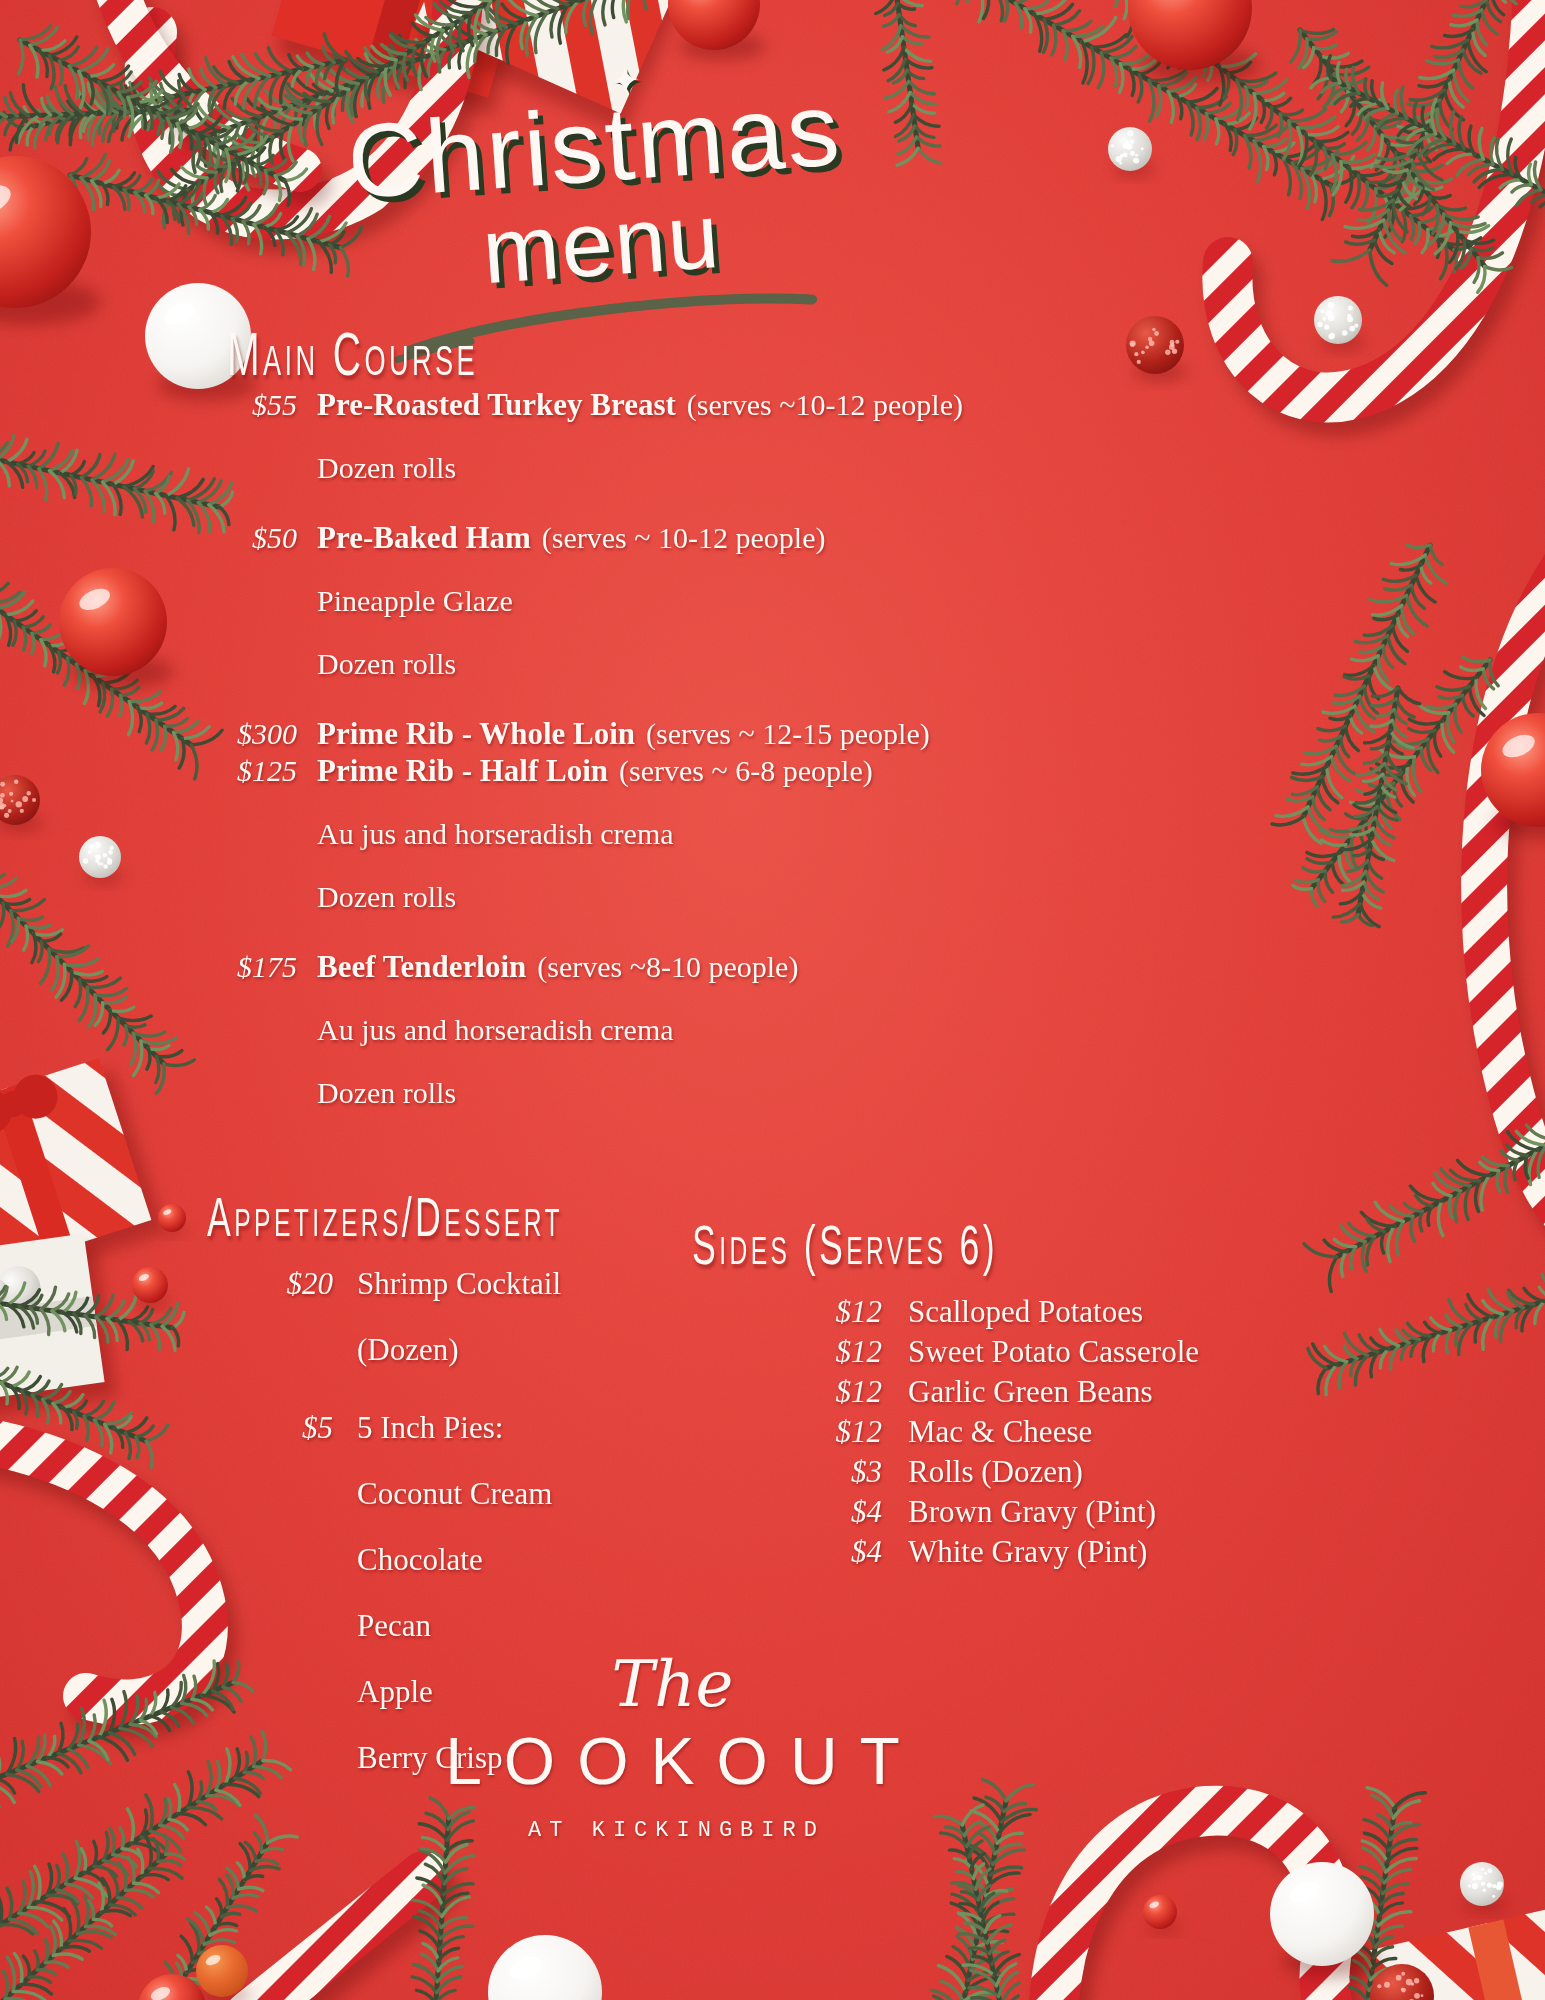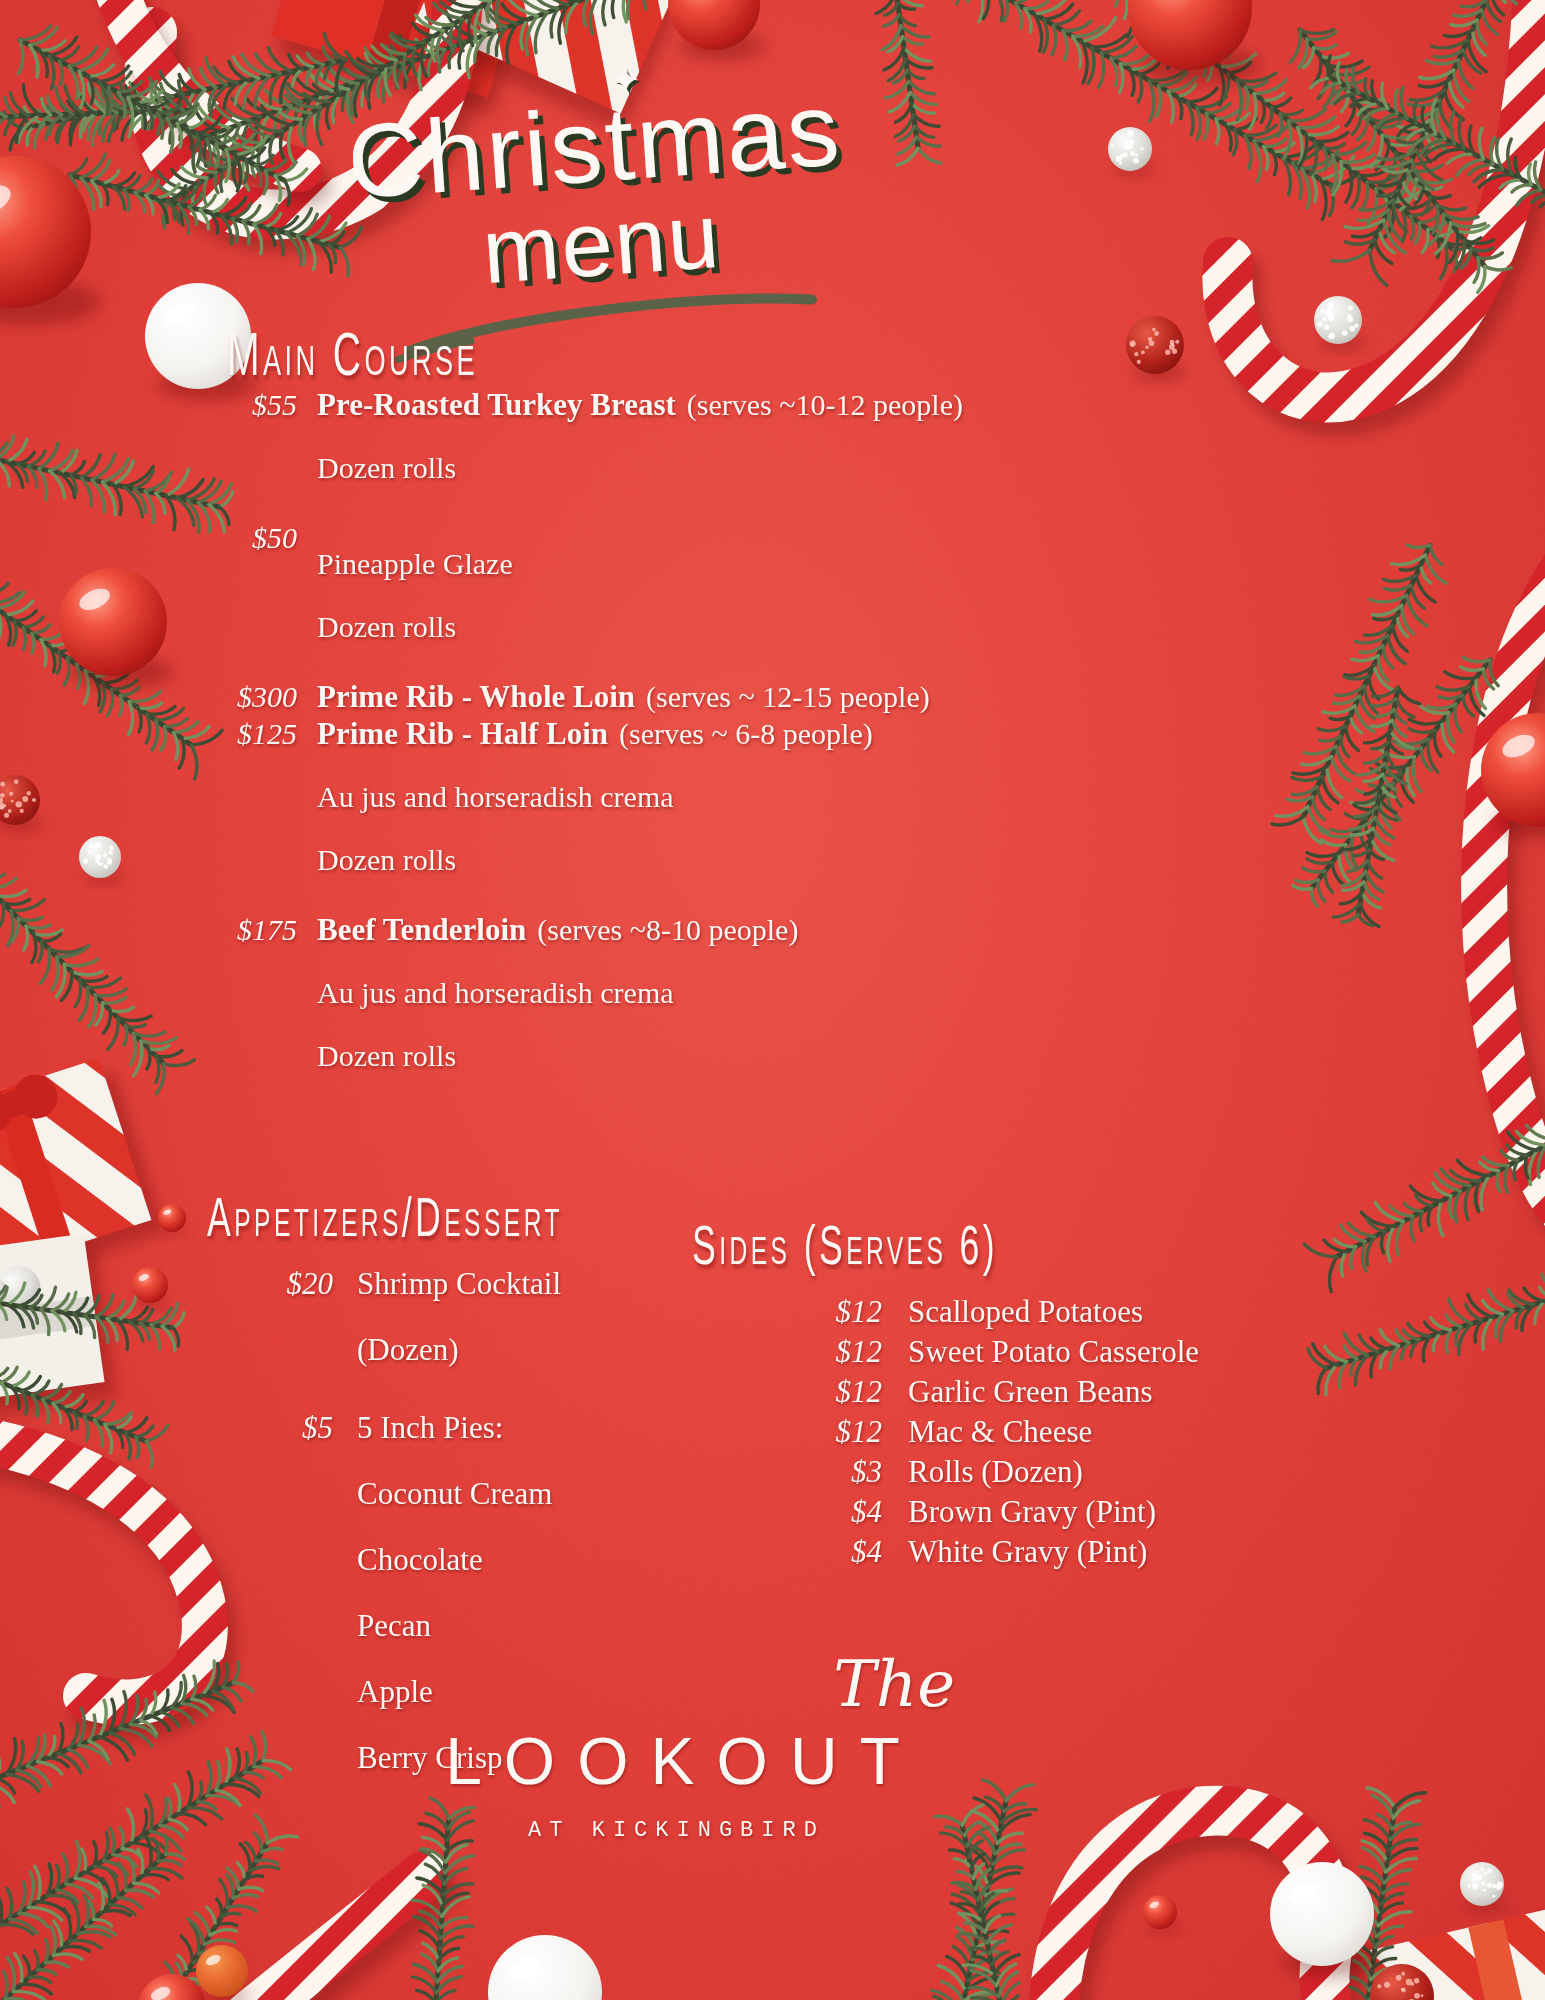--- a/index.html
+++ b/index.html
@@ -51,21 +51,21 @@
   .apps .row{margin-bottom:38px;}
   .apps .row:last-child{margin-bottom:0;}
 
   .sides .price{width:262px;margin-right:26px;font-size:31px;line-height:40px;}
   .sides .line{font-size:31px;line-height:40px;}
   .sides .row{margin-bottom:0;}
 
   
   .brand{position:absolute;left:390px;top:1652px;width:565px;text-align:center;
     text-shadow:1px 2px 3px rgba(110,12,12,.45);}
-  .brand-the{font-family:"DejaVu Serif",serif;font-style:italic;font-size:64px;line-height:1;text-align:right;}
+  .brand-the{font-family:"DejaVu Serif",serif;font-style:italic;font-size:64px;line-height:1;}
   .brand-name{font-family:"Liberation Sans",sans-serif;font-size:66px;letter-spacing:22px;text-indent:22px;margin-top:12px;line-height:1;white-space:nowrap;}
   .brand-tag{font-family:Liberation Mono, monospace;font-size:22px;letter-spacing:8px;text-indent:8px;margin-top:26px;line-height:1;white-space:nowrap;}
 </style>
 </head>
 <body>
 
 <div class="canvas" style="--bg-red: #e23b35; --shadow-green: #2a3a22; --swoosh-green: #5a6247;">
   <svg id="decor" width="1545" height="2000" viewBox="0 0 1545 2000">
       <defs>
         <radialGradient id="gRed" cx="0.35" cy="0.3" r="0.85">
@@ -2065,20 +2065,21 @@
           <div class="price">$55</div>
           <div class="body">
             <div class="line"><span class="nm">Pre-Roasted Turkey Breast</span><span class="sv">(serves ~10-12 people)</span></div>
             <div class="det">Dozen rolls</div>
           </div>
         </div>
 
         <div class="row">
           <div class="price">$50</div>
           <div class="body">
+            <div class="line"><span class="nm">Pre-Baked Ham</span><span class="sv">(serves ~ 10-12 people)</span></div>
             <div class="det">Pineapple Glaze</div>
             <div class="det">Dozen rolls</div>
           </div>
         </div>
 
         <div class="row tight">
           <div class="price">$300</div>
           <div class="body">
             <div class="line"><span class="nm">Prime Rib - Whole Loin</span><span class="sv">(serves ~ 12-15 people)</span></div>
           </div>

